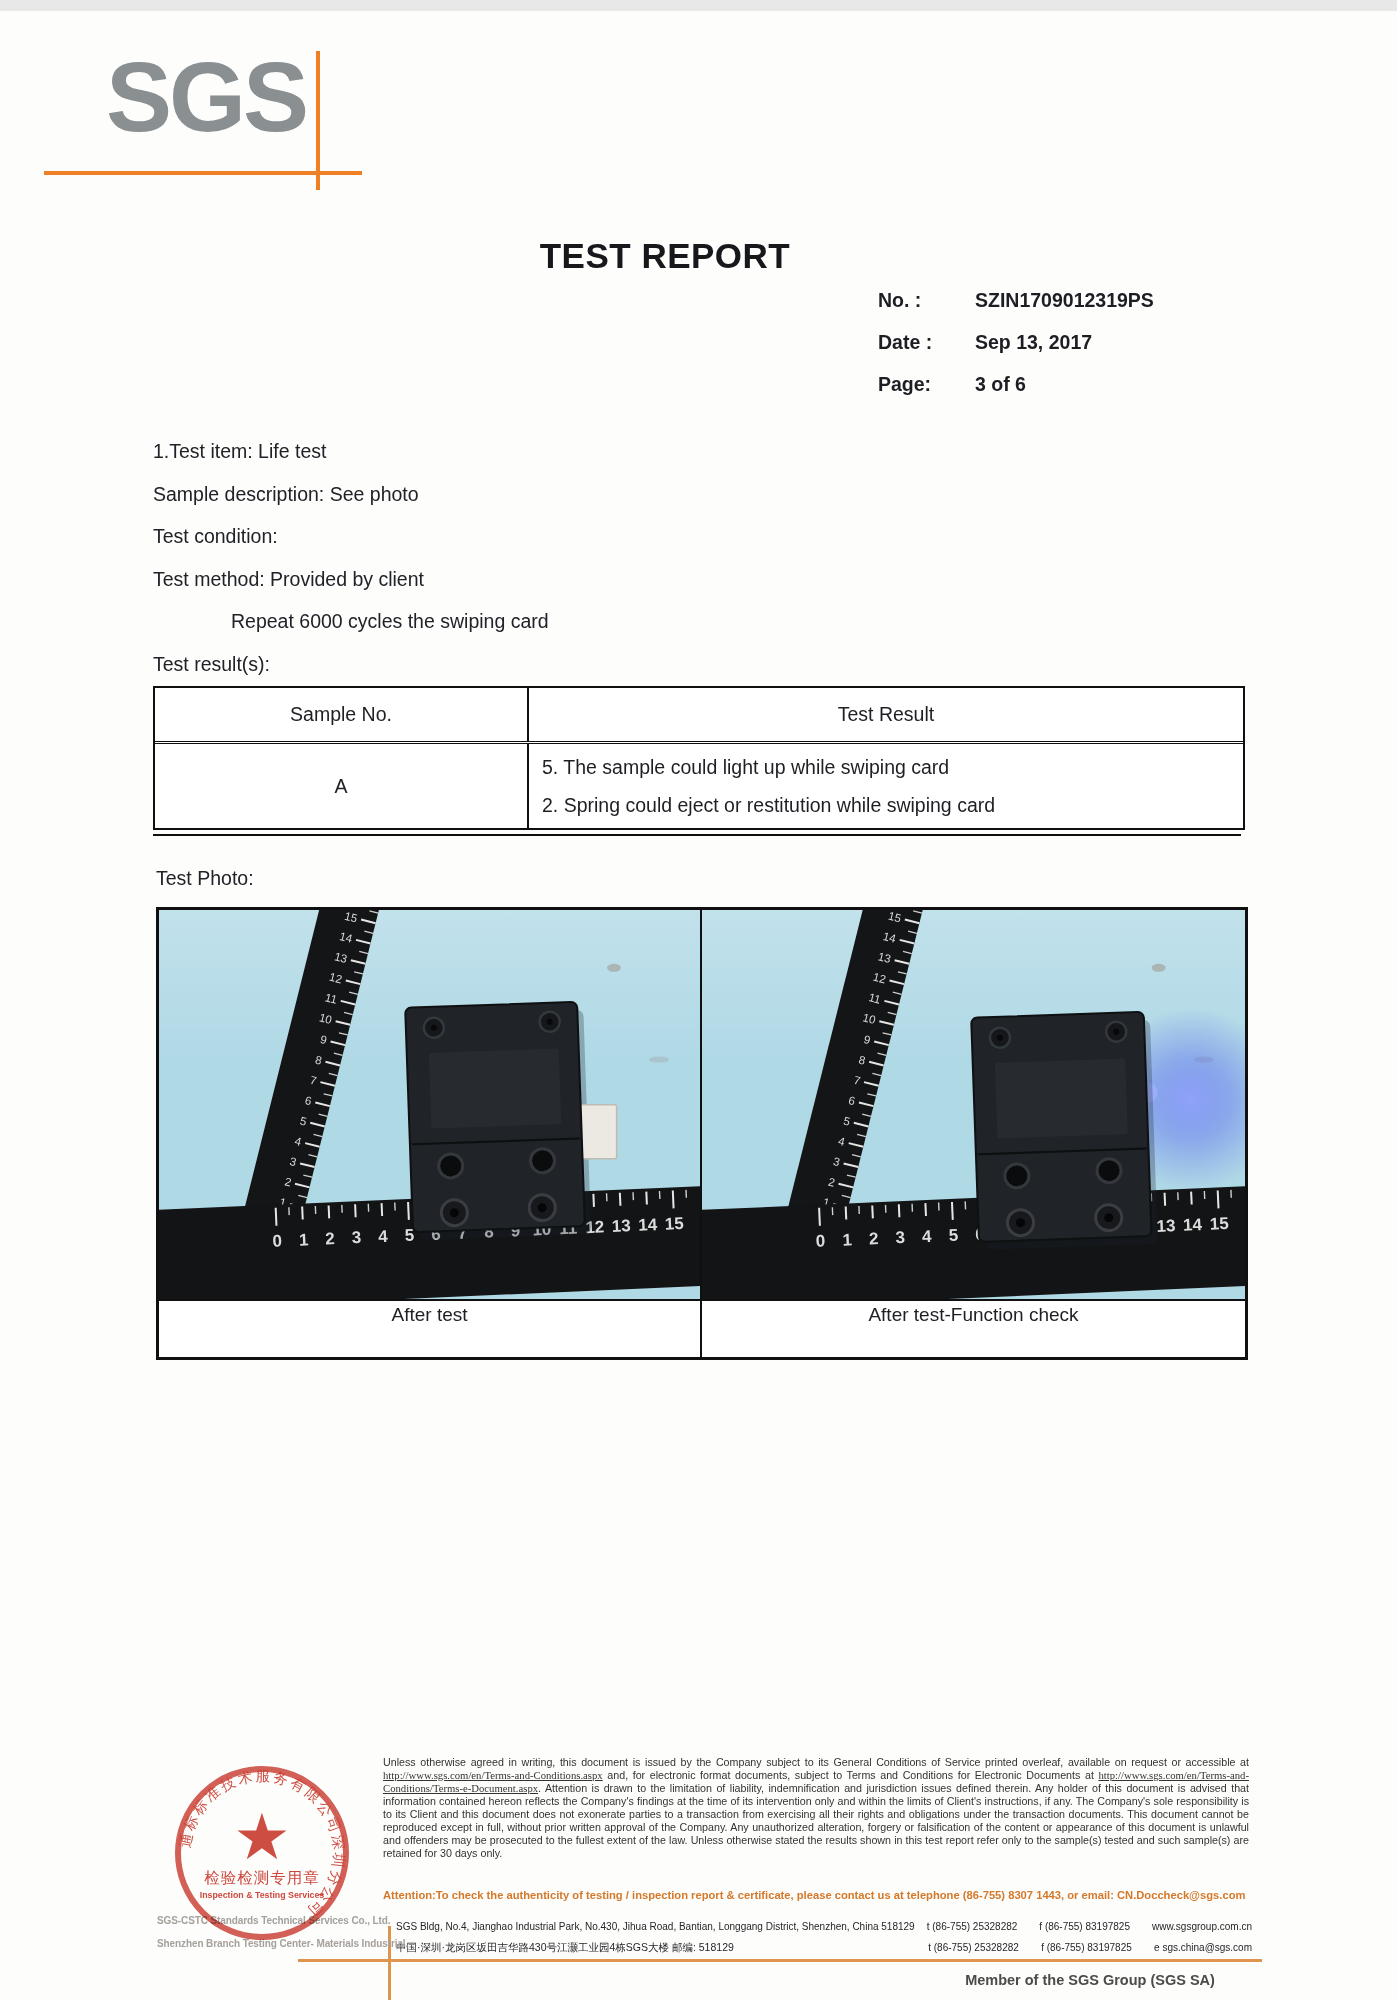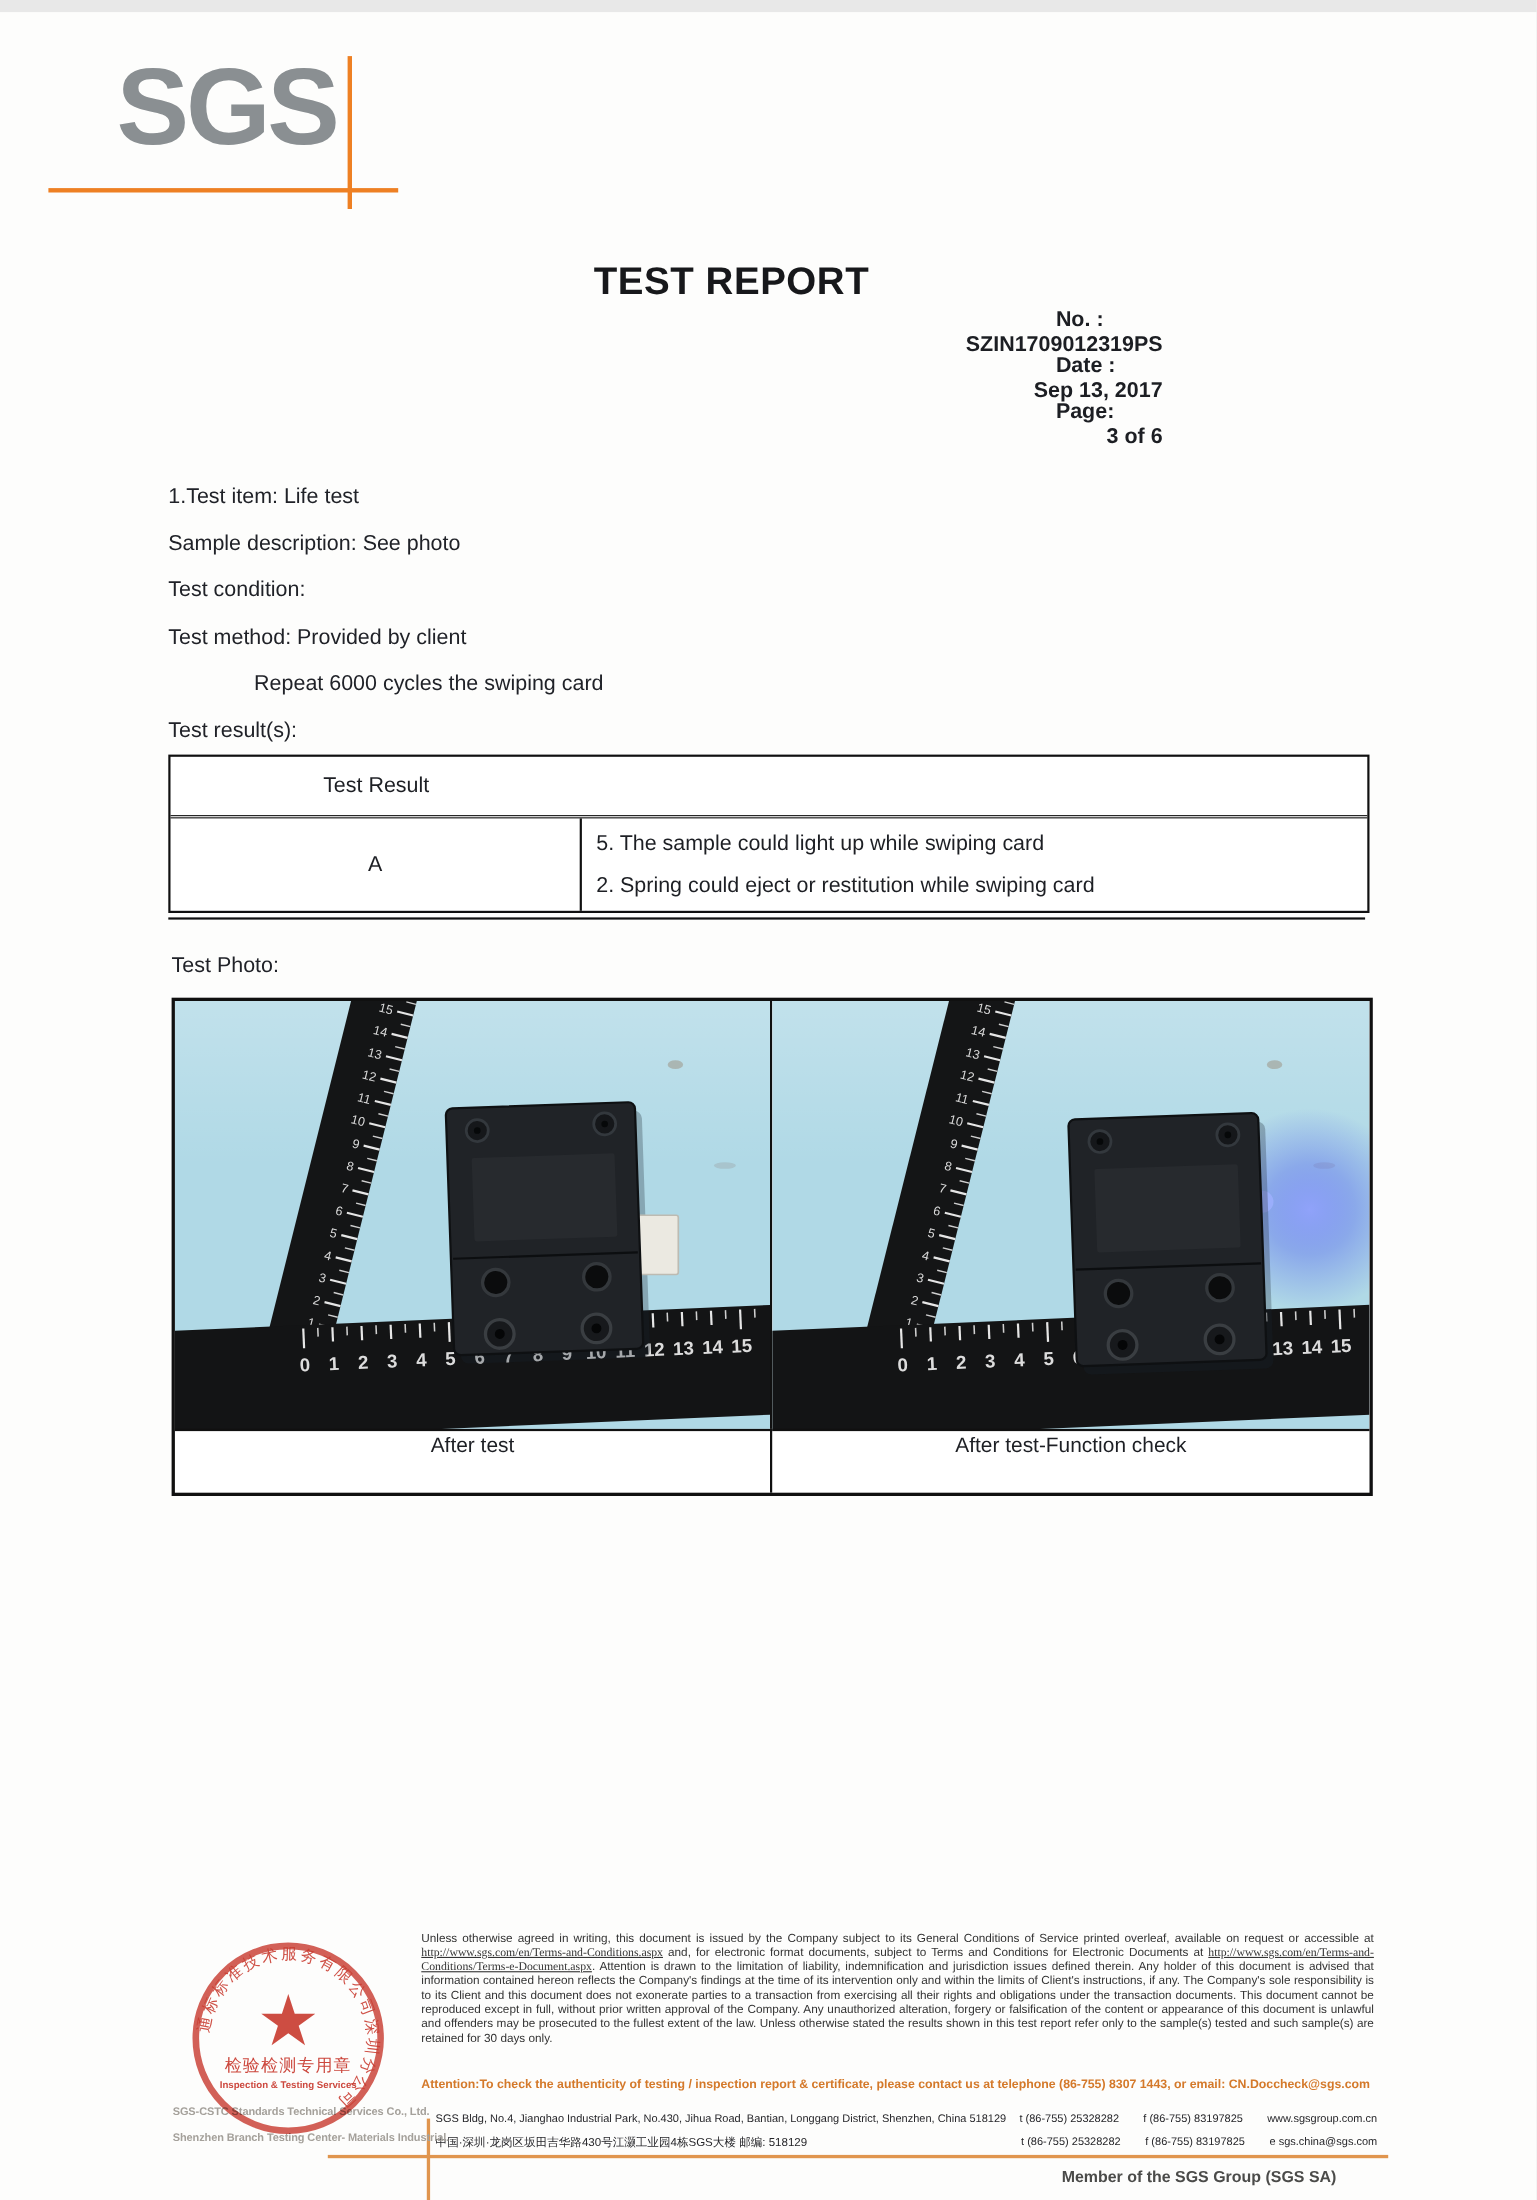--- a/index.html
+++ b/index.html
@@ -9,21 +9,21 @@
   
   .logo-text{position:absolute;left:106px;top:36px;font-size:99px;font-weight:bold;
              color:#8a8f92;letter-spacing:-3px;line-height:1;}
   .logo-hline{position:absolute;left:44px;top:160px;width:318px;height:4px;background:#ee8023;}
   .logo-vline{position:absolute;left:316px;top:40px;width:4px;height:139px;background:#ee8023;}
 
   
   .report-title{position:absolute;left:400px;top:225px;width:530px;text-align:center;
                 font-size:35px;font-weight:bold;letter-spacing:.5px;color:#17181b;}
   .report-info{position:absolute;left:878px;top:268px;font-size:19.5px;font-weight:bold;color:#1c1e23;}
-  .info-row{display:flex;height:42px;align-items:flex-end;flex-direction:column;}
+  .info-row{display:flex;height:42px;align-items:center;}
   .info-row .lbl{width:97px;}
   
   .body-block{position:absolute;left:153px;top:419px;font-size:19.5px;line-height:42.6px;color:#202228;}
   .indent{padding-left:78px;}
 
   
   .result-table{position:absolute;left:153px;top:675px;width:1088px;border:2px solid #101010;background:#fff;}
   .rt-header{display:grid;grid-template-columns:374px 1fr;height:53px;border-bottom:3px double #101010;}
   .rt-header div{display:flex;align-items:center;justify-content:center;font-size:19.5px;}
   .rt-row{display:grid;grid-template-columns:374px 1fr;height:84px;}
@@ -93,20 +93,21 @@
     <div>1.Test item: Life test</div>
     <div>Sample description: See photo</div>
     <div>Test condition:</div>
     <div>Test method: Provided by client</div>
     <div class="indent">Repeat 6000 cycles the swiping card</div>
     <div>Test result(s):</div>
   </div>
 
   <div class="result-table">
     <div class="rt-header">
+      <div class="rt-col1">Sample No.</div>
       <div>Test Result</div>
     </div>
     <div class="rt-row">
       <div class="rt-sample rt-col1">A</div>
       <div class="rt-results">
         <div>5. The sample could light up while swiping card</div>
         <div>2. Spring could eject or restitution while swiping card</div>
       </div>
     </div>
   </div>

